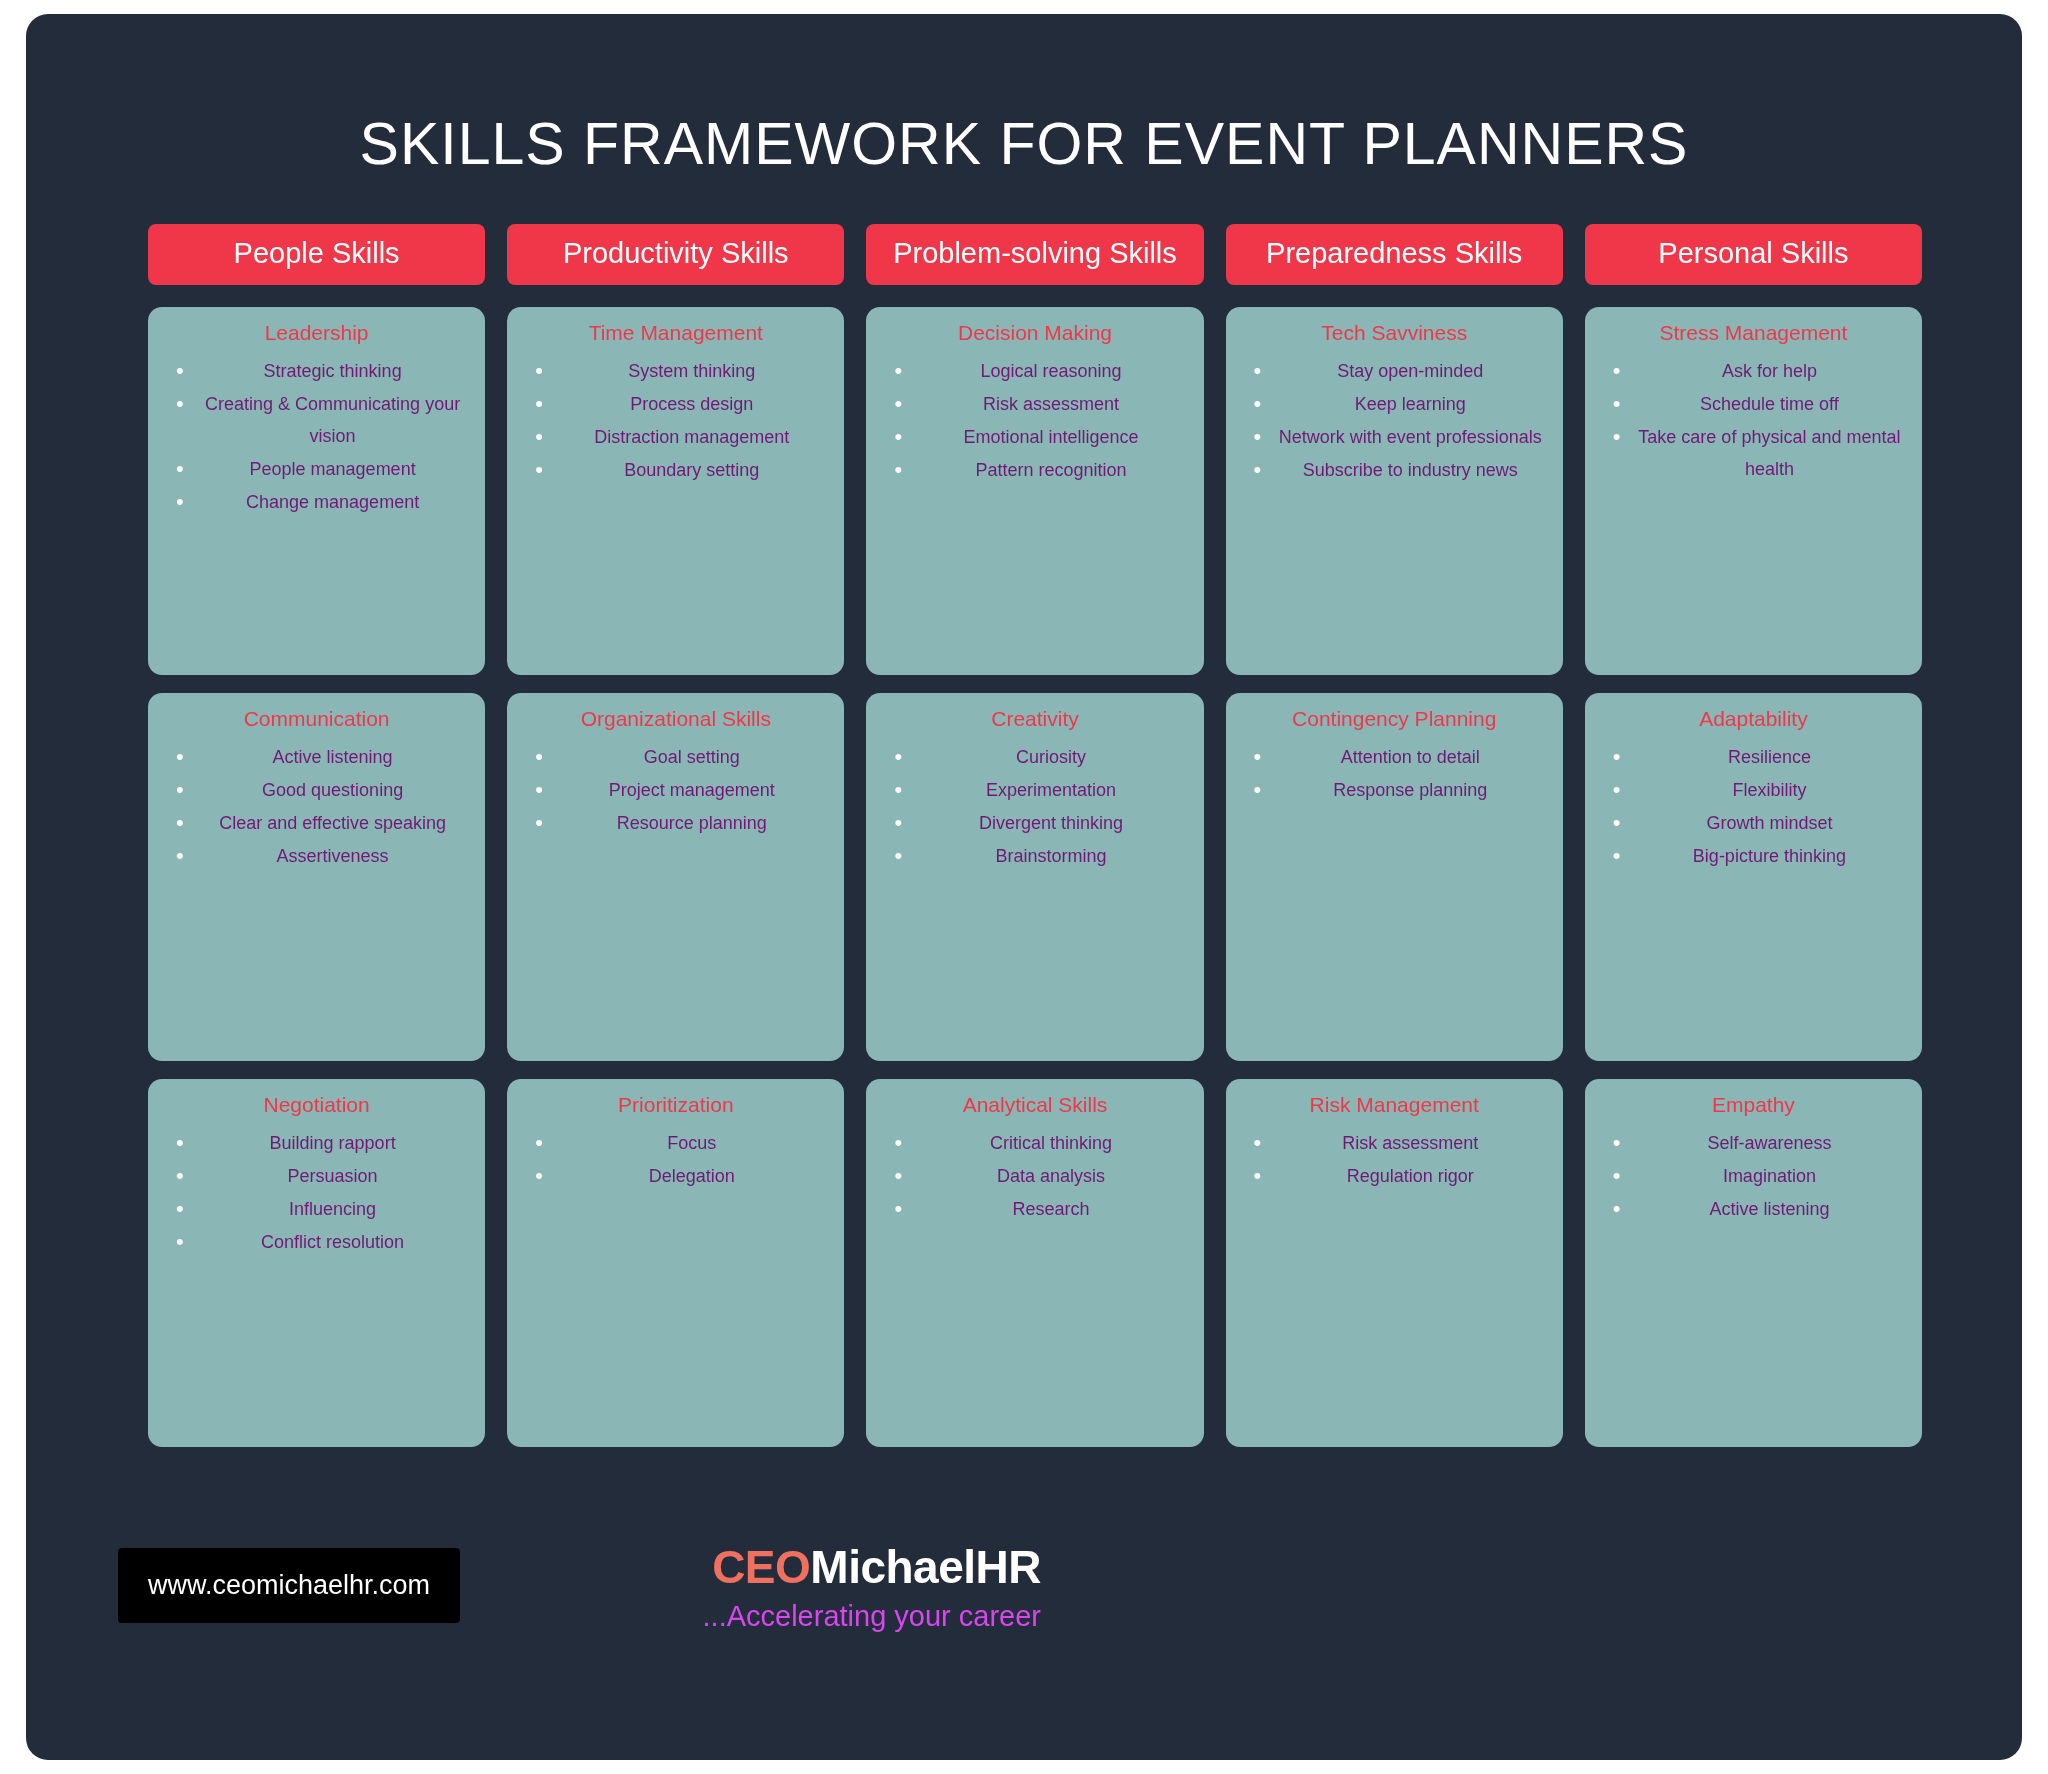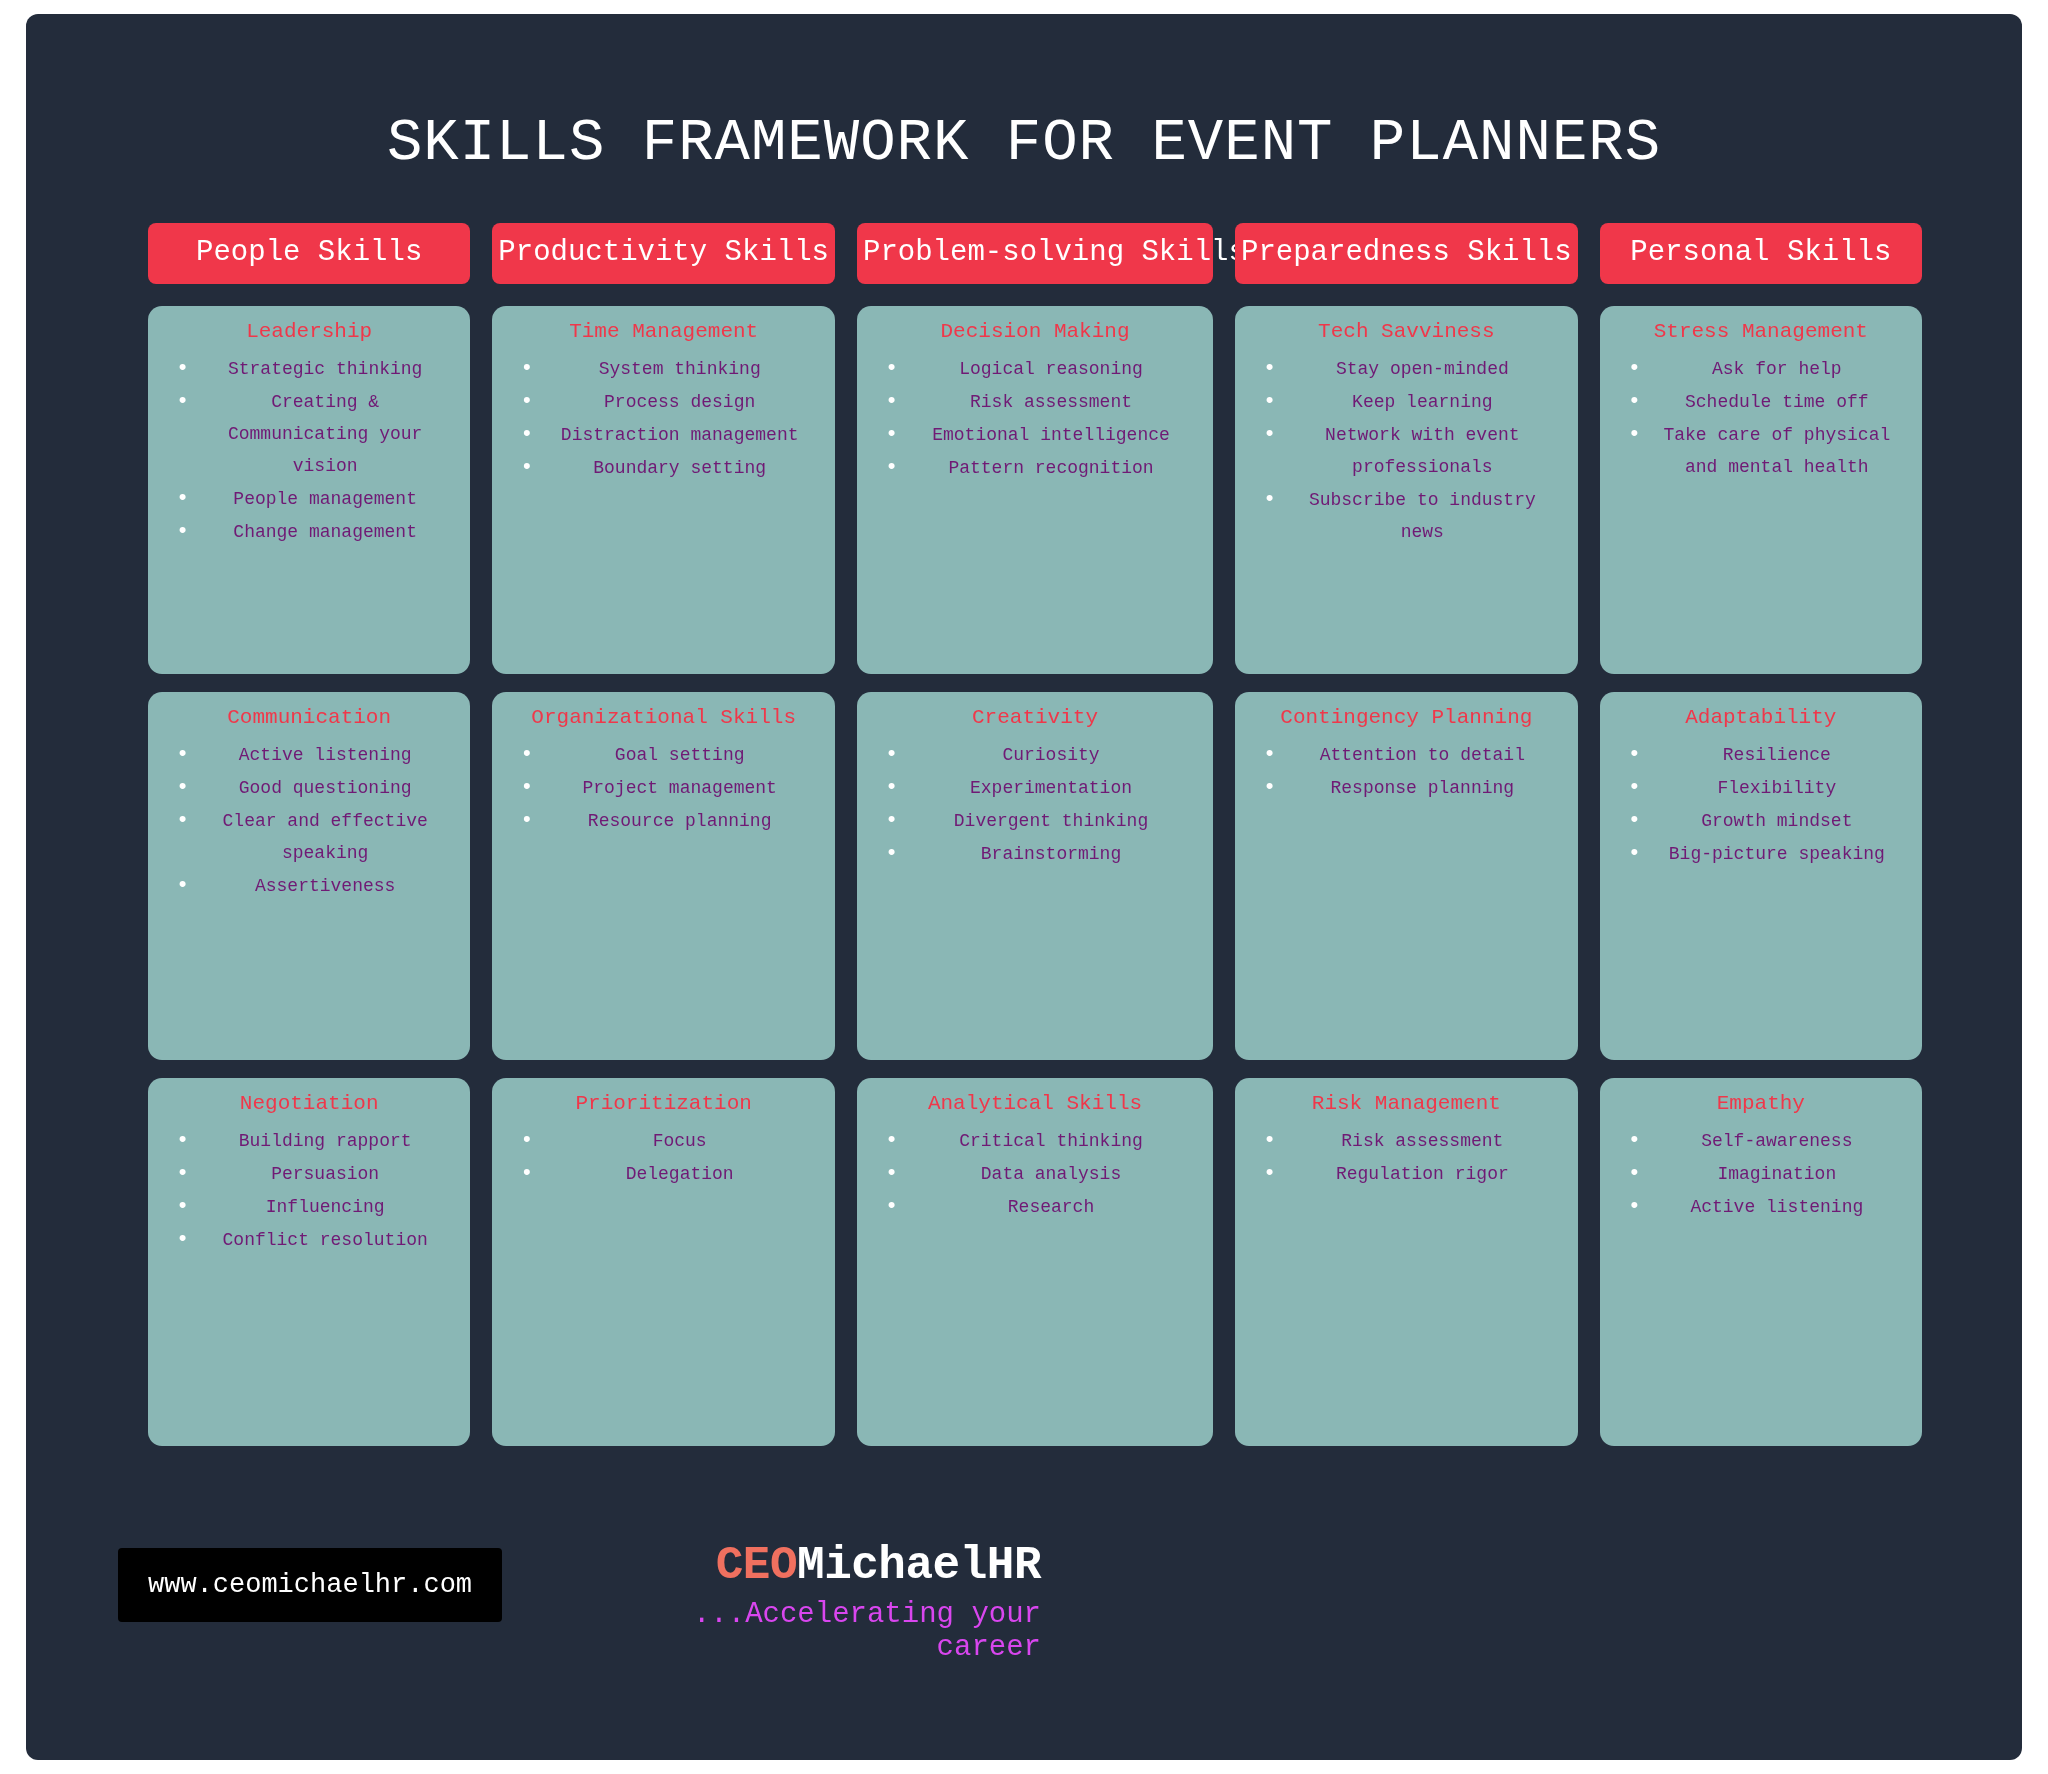--- a/index.html
+++ b/index.html
@@ -13,22 +13,21 @@
     font-family: "Liberation Sans", sans-serif;
     overflow: hidden;
   }
   .board {
     position: absolute;
     left: 26px;
     top: 14px;
     width: 1996px;
     height: 1746px;
     background: #232c3b;
-    border-radius: 12px;
-    font-family: Liberation Mono, monospace;
+    border-radius: 22px;
   }
   .title {
     text-align: center;
     color: #ffffff;
     font-size: 59px;
     font-weight: 400;
     letter-spacing: 1px;
     padding-top: 96px;
     margin: 0;
   }
@@ -269,21 +268,21 @@
             <li>Schedule time off</li>
             <li>Take care of physical and mental health</li>
           </ul>
         </div>
         <div class="card">
           <div class="card-title">Adaptability</div>
           <ul class="card-list">
             <li>Resilience</li>
             <li>Flexibility</li>
             <li>Growth mindset</li>
-            <li>Big-picture speaking</li>
+            <li>Big-picture thinking</li>
           </ul>
         </div>
         <div class="card">
           <div class="card-title">Empathy</div>
           <ul class="card-list">
             <li>Self-awareness</li>
             <li>Imagination</li>
             <li>Active listening</li>
           </ul>
         </div>

